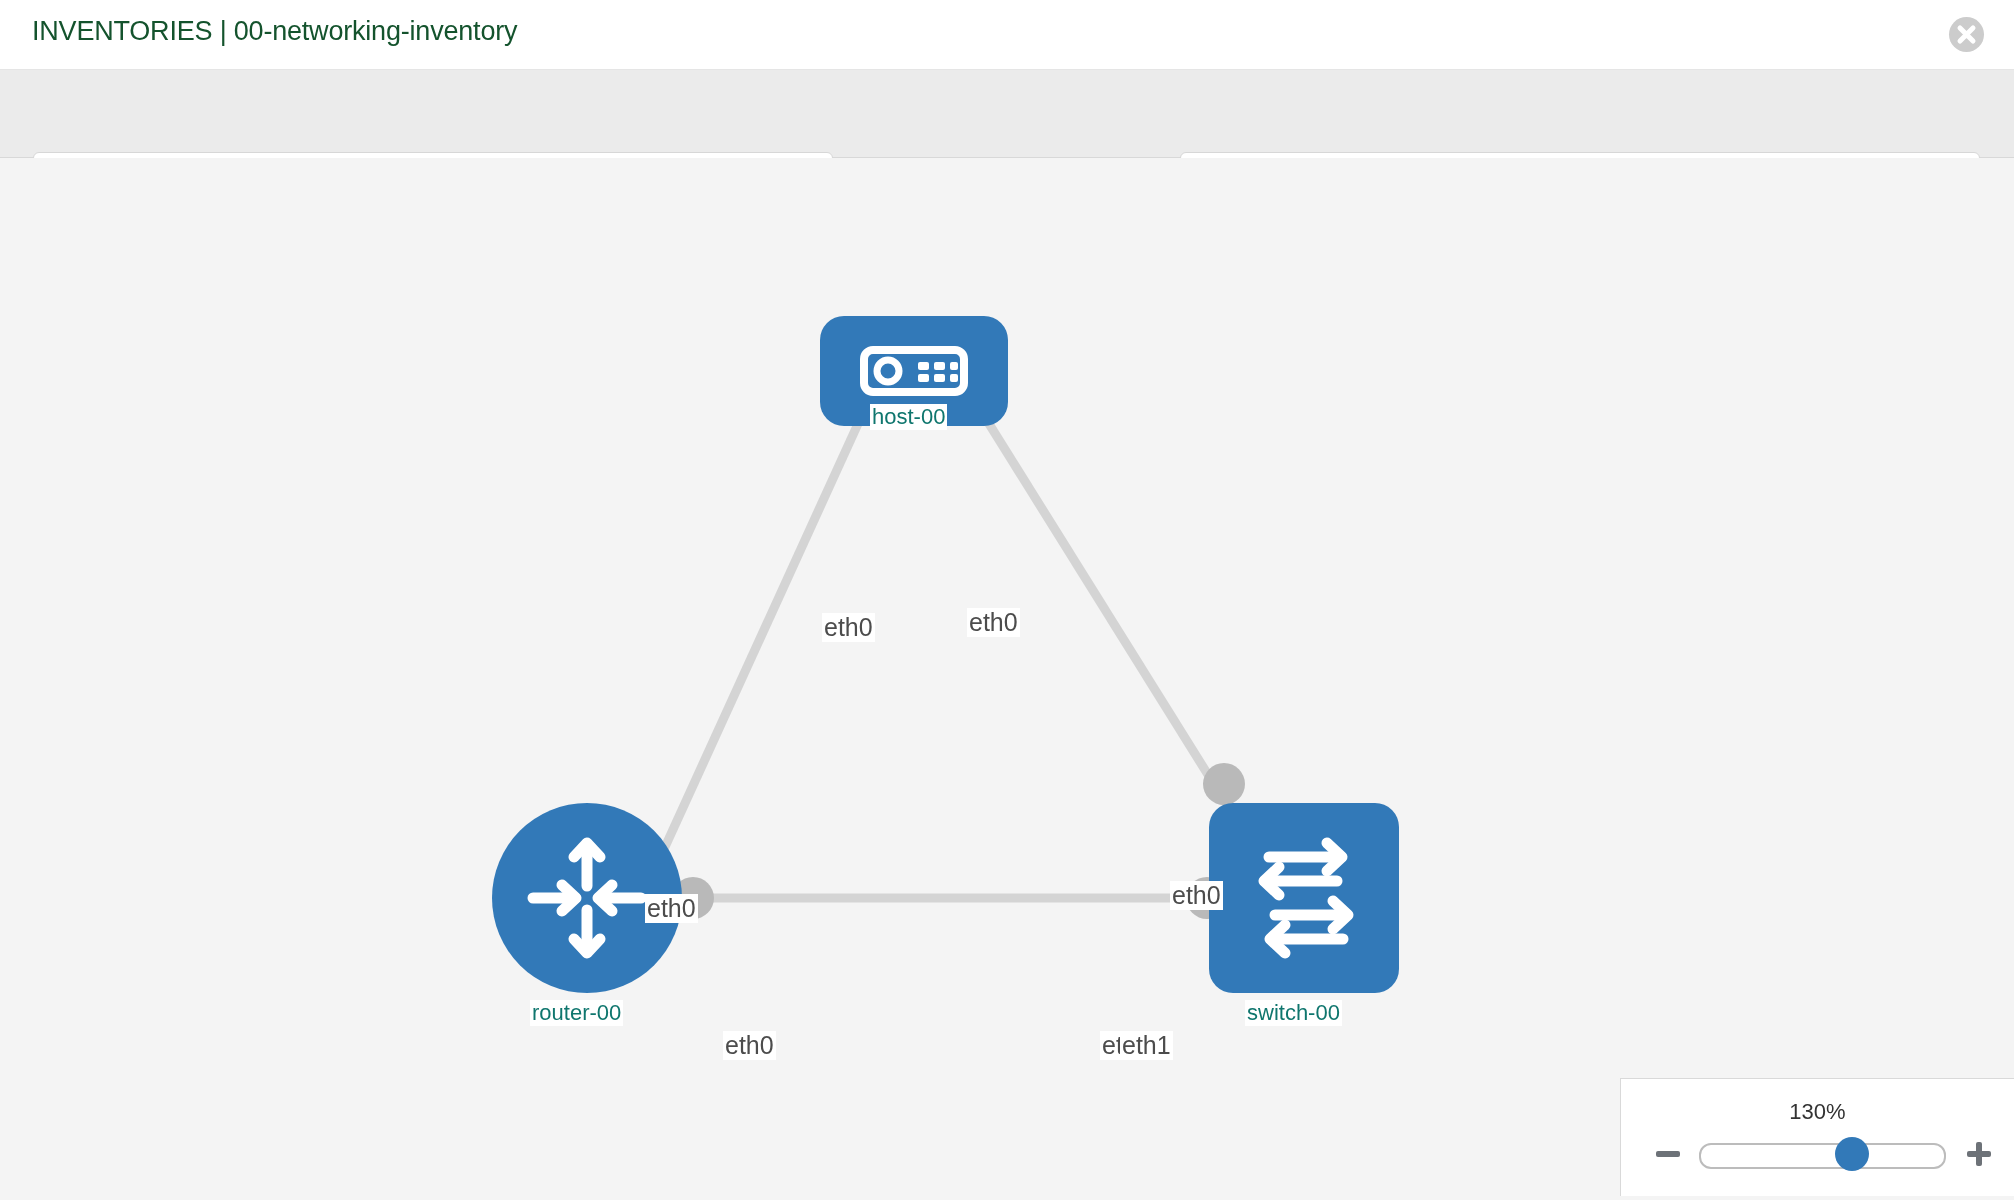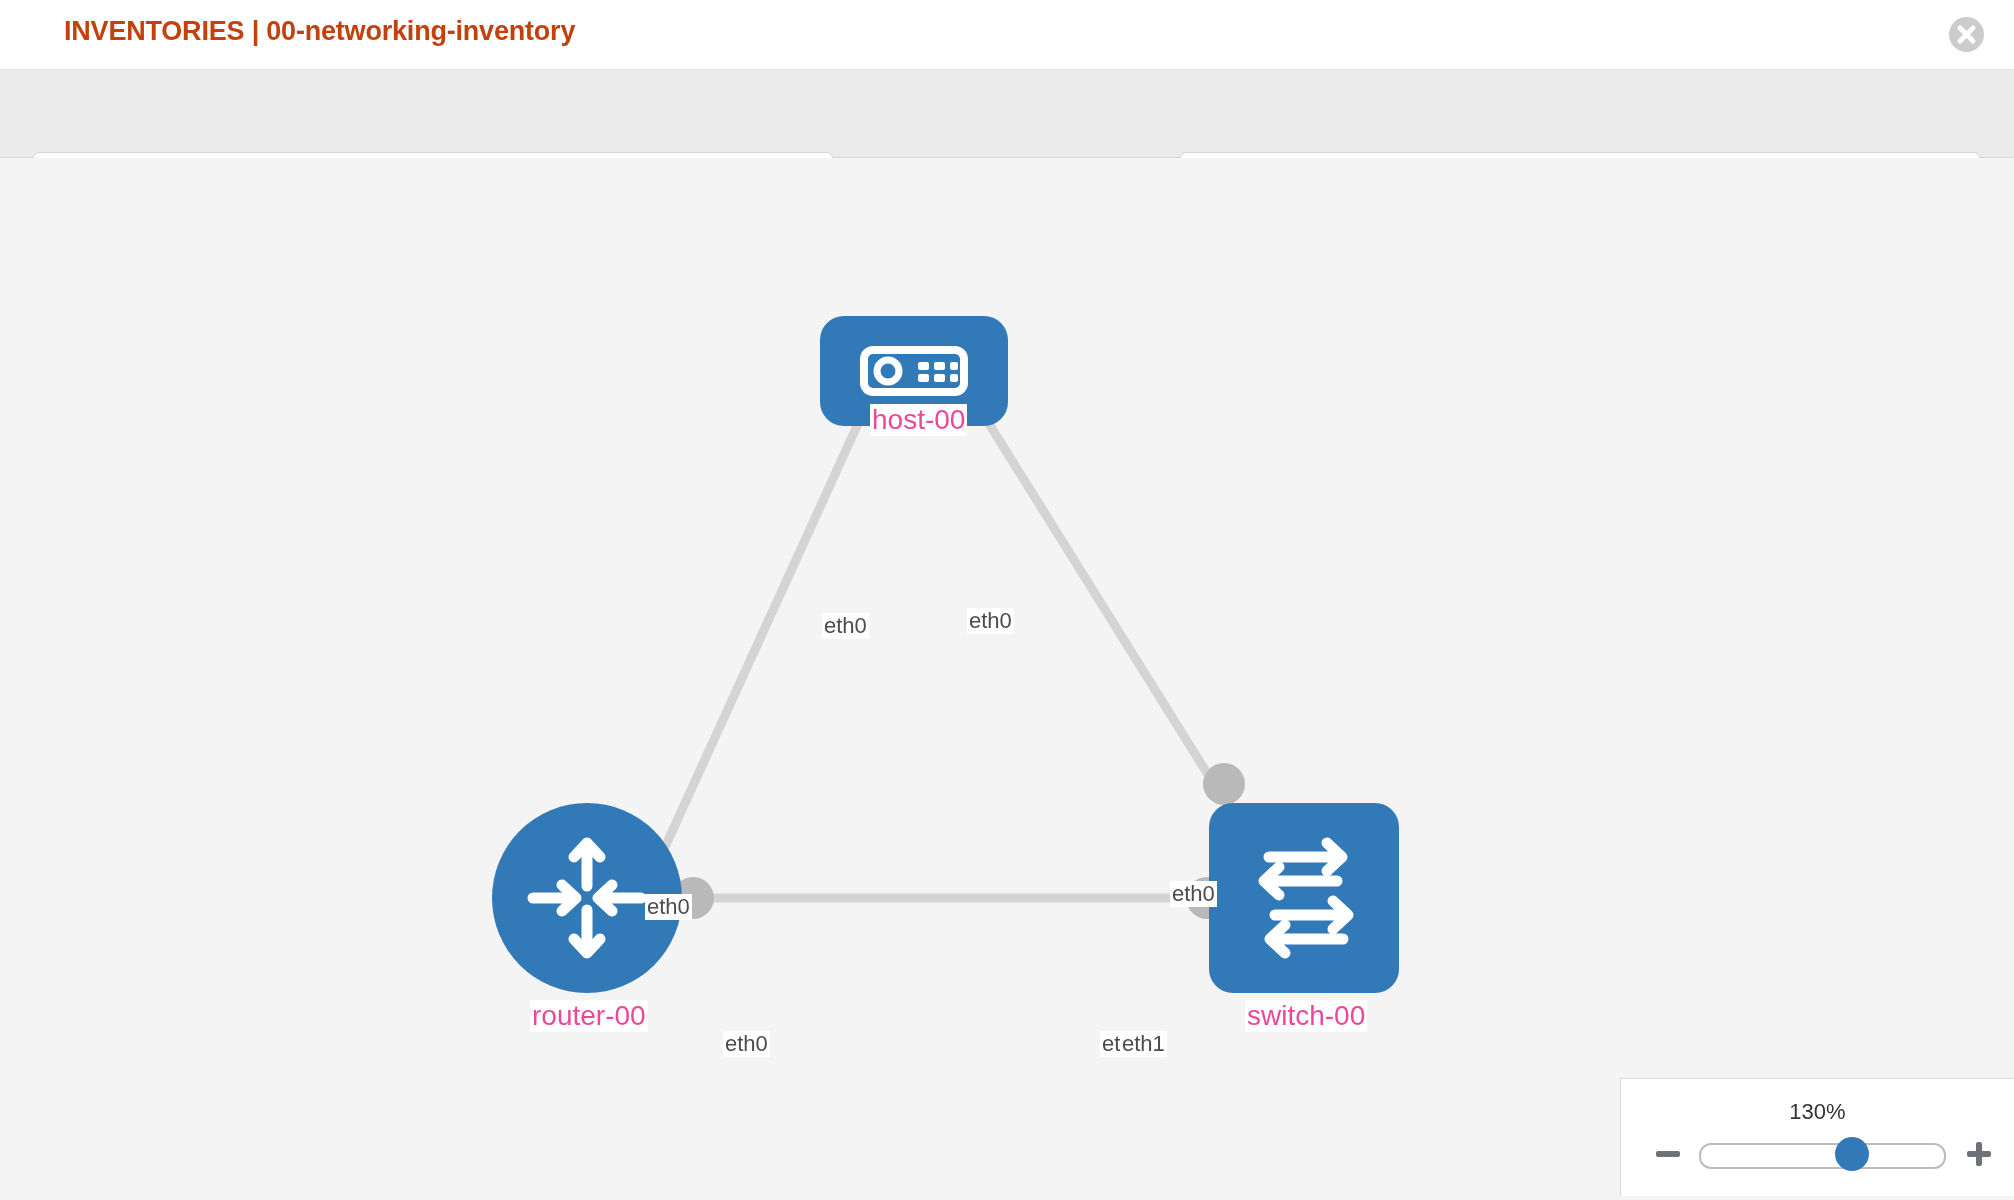--- a/index.html
+++ b/index.html
@@ -24,25 +24,24 @@
     height: 70px;
     background: #ffffff;
     border-bottom: 1px solid #e5e5e5;
     box-sizing: border-box;
   }
   .page-title {
     position: absolute;
     left: 32px;
     top: 16px;
     font-size: 27px;
-    font-weight: bold;
-    color: #c2410c;
+    font-weight: normal;
+    color: #14532d;
     letter-spacing: -0.2px;
     white-space: nowrap;
-    margin-left: 32px;
   }
   .close-btn {
     position: absolute;
     right: 30px;
     top: 17px;
     width: 35px;
     height: 35px;
     border-radius: 50%;
     background: #cccccc;
     cursor: pointer;
@@ -120,22 +119,22 @@
     cursor: pointer;
   }
   .node-shape {
     position: absolute;
     background: #3279b8;
   }
   .shape-rounded { border-radius: 24px; }
   .shape-circle  { border-radius: 50%; }
   .node-label {
     position: absolute;
-    font-size: 28px;
-    color: #ec4899;
+    font-size: 22px;
+    color: #0f766e;
     background: #ffffff;
     white-space: nowrap;
     padding: 0 2px;
   }
 
   
   #node-host      { left: 820px; top: 158px; width: 188px; height: 110px; }
   #node-host .node-shape { left: 0; top: 0; width: 188px; height: 110px; }
   #node-host .node-label { left: 50px; top: 88px; }
 
@@ -152,21 +151,21 @@
   .port-dot {
     position: absolute;
     width: 42px;
     height: 42px;
     border-radius: 50%;
     background: #b9b9b9;
   }
 
   .iface-label {
     position: absolute;
-    font-size: 22px;
+    font-size: 25px;
     color: #4c4c4c;
     background: #ffffff;
     white-space: nowrap;
     padding: 0 2px;
   }
 
   
   .zoom-panel {
     position: absolute;
     left: 1620px;

